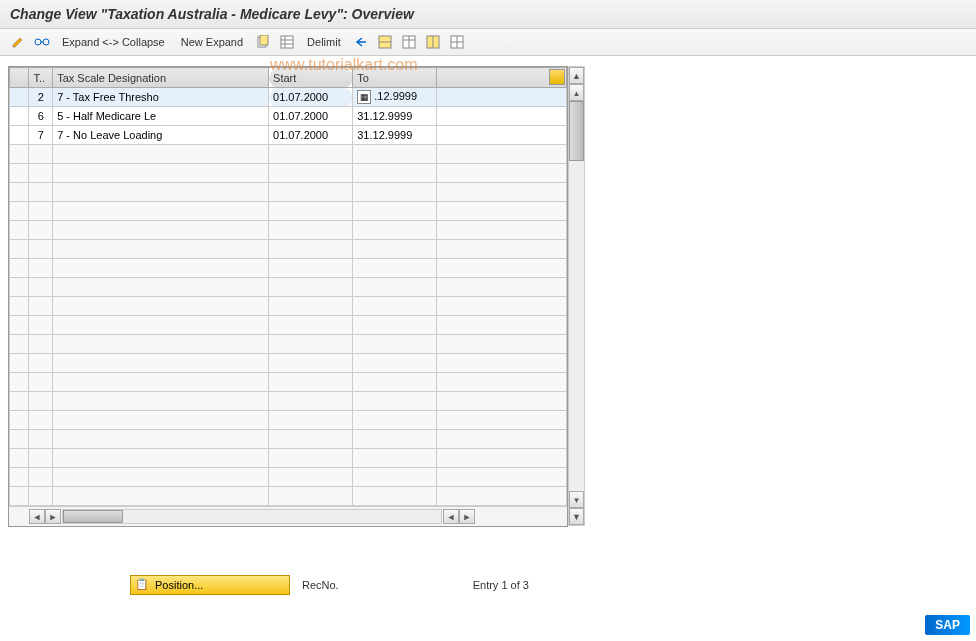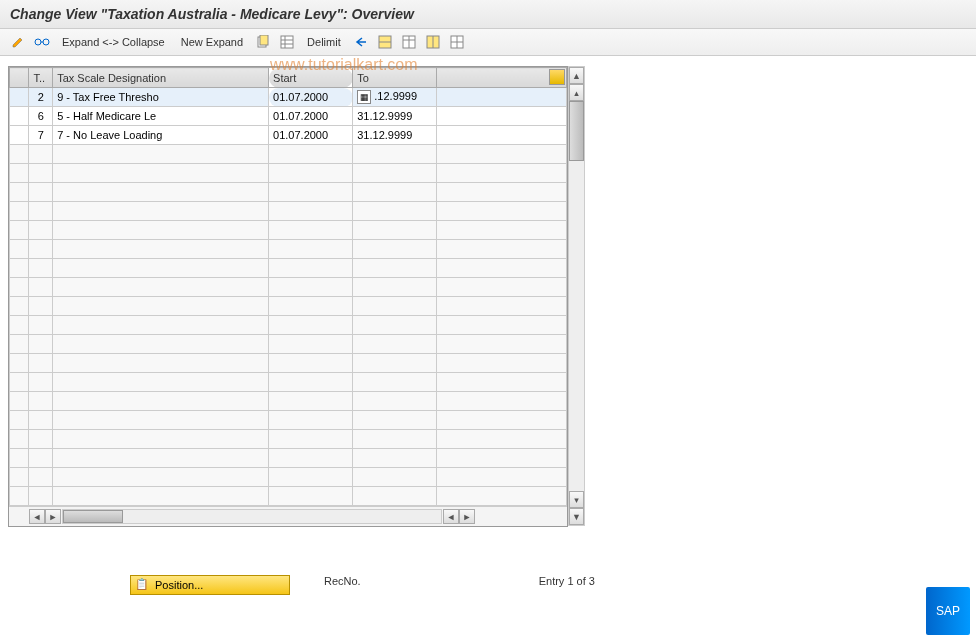--- a/index.html
+++ b/index.html
@@ -44,29 +44,29 @@
     .vs-track { flex: 1; background: #eee; position: relative; }
     .vs-thumb { position: absolute; top: 0; left: 0; right: 0; height: 60px; background: linear-gradient(to right, #ddd, #bbb); border: 1px solid #999; cursor: pointer; }
     
     
     .hscroll-row { display: flex; align-items: center; padding: 2px 0 2px 20px; background: #f4f4f4; border-top: 1px solid #ccc; }
     .hs-btn { width: 16px; height: 15px; background: linear-gradient(to bottom, #f8f8f8, #ddd); border: 1px solid #aaa; display: flex; align-items: center; justify-content: center; cursor: pointer; font-size: 9px; color: #555; }
     .hs-track { flex: 1; height: 15px; background: #eee; border: 1px solid #ccc; margin: 0 1px; position: relative; max-width: 380px; }
     .hs-thumb { position: absolute; left: 0; top: 0; bottom: 0; width: 60px; background: linear-gradient(to bottom, #ddd, #bbb); border: 1px solid #999; cursor: pointer; }
     
     
-    .bottom-bar { position: absolute; bottom: 46px; left: 130px; display: flex; gap: 34px; }
+    .bottom-bar { position: absolute; bottom: 46px; left: 130px; display: flex; align-items: center; gap: 12px; }
     .pos-btn { background: linear-gradient(to bottom, #ffe680, #f5c518); border: 1px solid #b89000; padding: 3px 12px 3px 24px; cursor: pointer; position: relative; font-size: 11px; width: 160px; text-align: left; }
     .pos-btn::before { content: "📋"; position: absolute; left: 4px; top: 2px; font-size: 11px; }
     .recno-label { font-size: 11px; color: #333; }
     .recno-input { border: none; background: transparent; width: 50px; font-size: 11px; }
     .entry-text { font-size: 11px; color: #333; margin-left: 60px; }
     
     
-    .sap-logo { position: absolute; bottom: 6px; right: 6px; background: linear-gradient(to right, #0066cc, #0099ff); color: #fff; font-weight: normal; padding: 17px 10px; font-size: 12px; border-radius: 2px; }
+    .sap-logo { position: absolute; bottom: 6px; right: 6px; background: linear-gradient(to right, #0066cc, #0099ff); color: #fff; font-weight: bold; padding: 3px 10px; font-size: 12px; border-radius: 2px; }
   </style>
 </head>
 <body>
 
 <div class="title-bar">
   <span class="title-text">Change View "Taxation Australia - Medicare Levy": Overview</span>
 </div>
 
 <div class="toolbar">
   <span class="tb-icon">
@@ -144,21 +144,21 @@
           <th class="col-desig">Tax Scale Designation</th>
           <th class="col-start">Start</th>
           <th class="col-to">To</th>
           <th style="width:120px;"></th>
         </tr>
       </thead>
       <tbody id="tbody">
       <tr class="sel">
             <td class="row-header"></td>
             <td class="col-t">2</td>
-            <td class="col-desig">9 - Tax Free Thresho</td>
+            <td class="col-desig">7 - Tax Free Thresho</td>
             <td class="col-start"><span class="date-cell">01.07.2000</span></td>
             <td class="col-to"><span class="cal-icon">▦</span>  .12.9999</td>
             <td></td>
           </tr>
           <tr>
             <td class="row-header"></td>
             <td class="col-t">6</td>
             <td class="col-desig">5 - Half Medicare Le</td>
             <td class="col-start">01.07.2000</td>
             <td class="col-to">31.12.9999</td>

